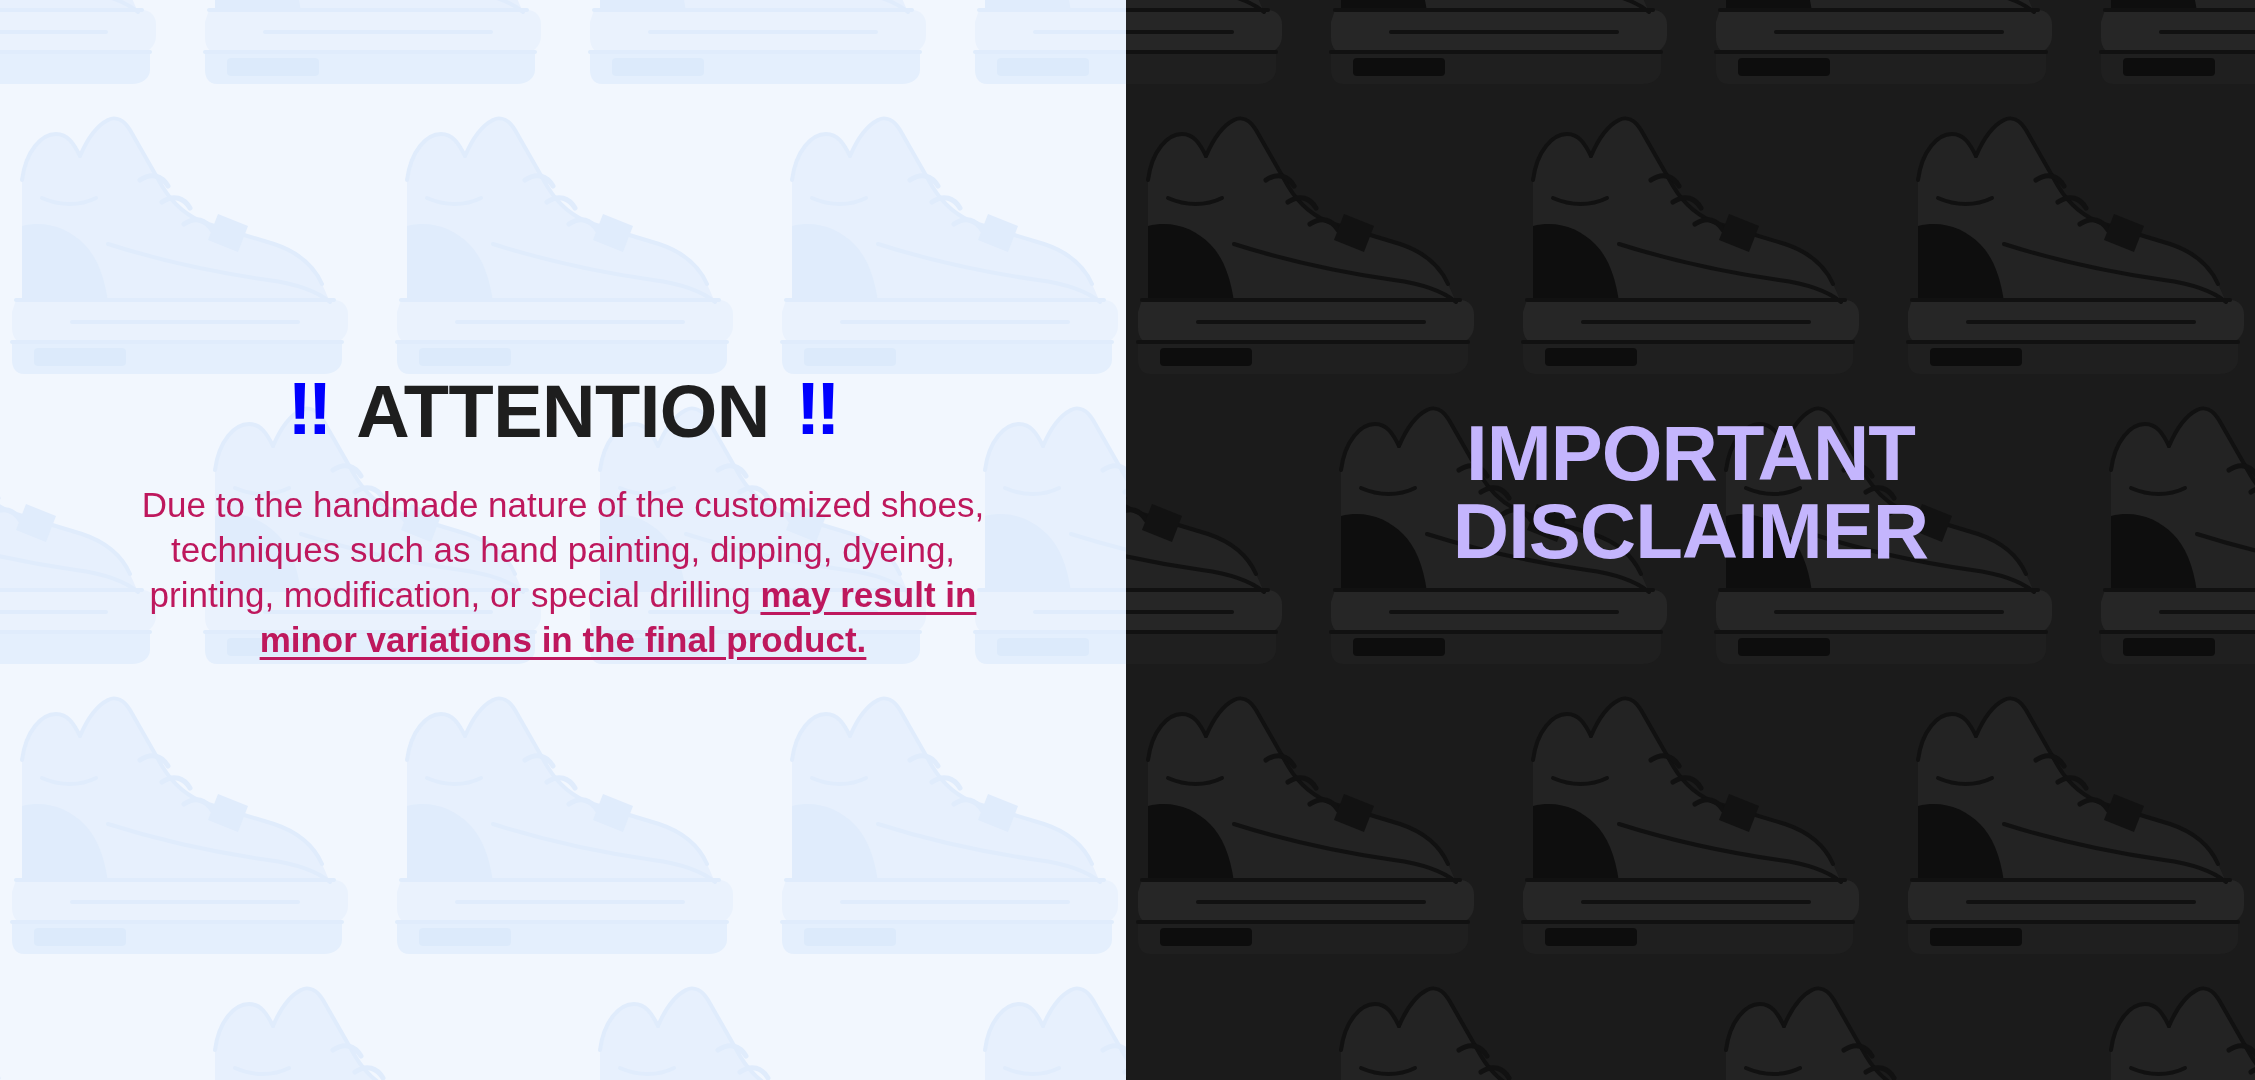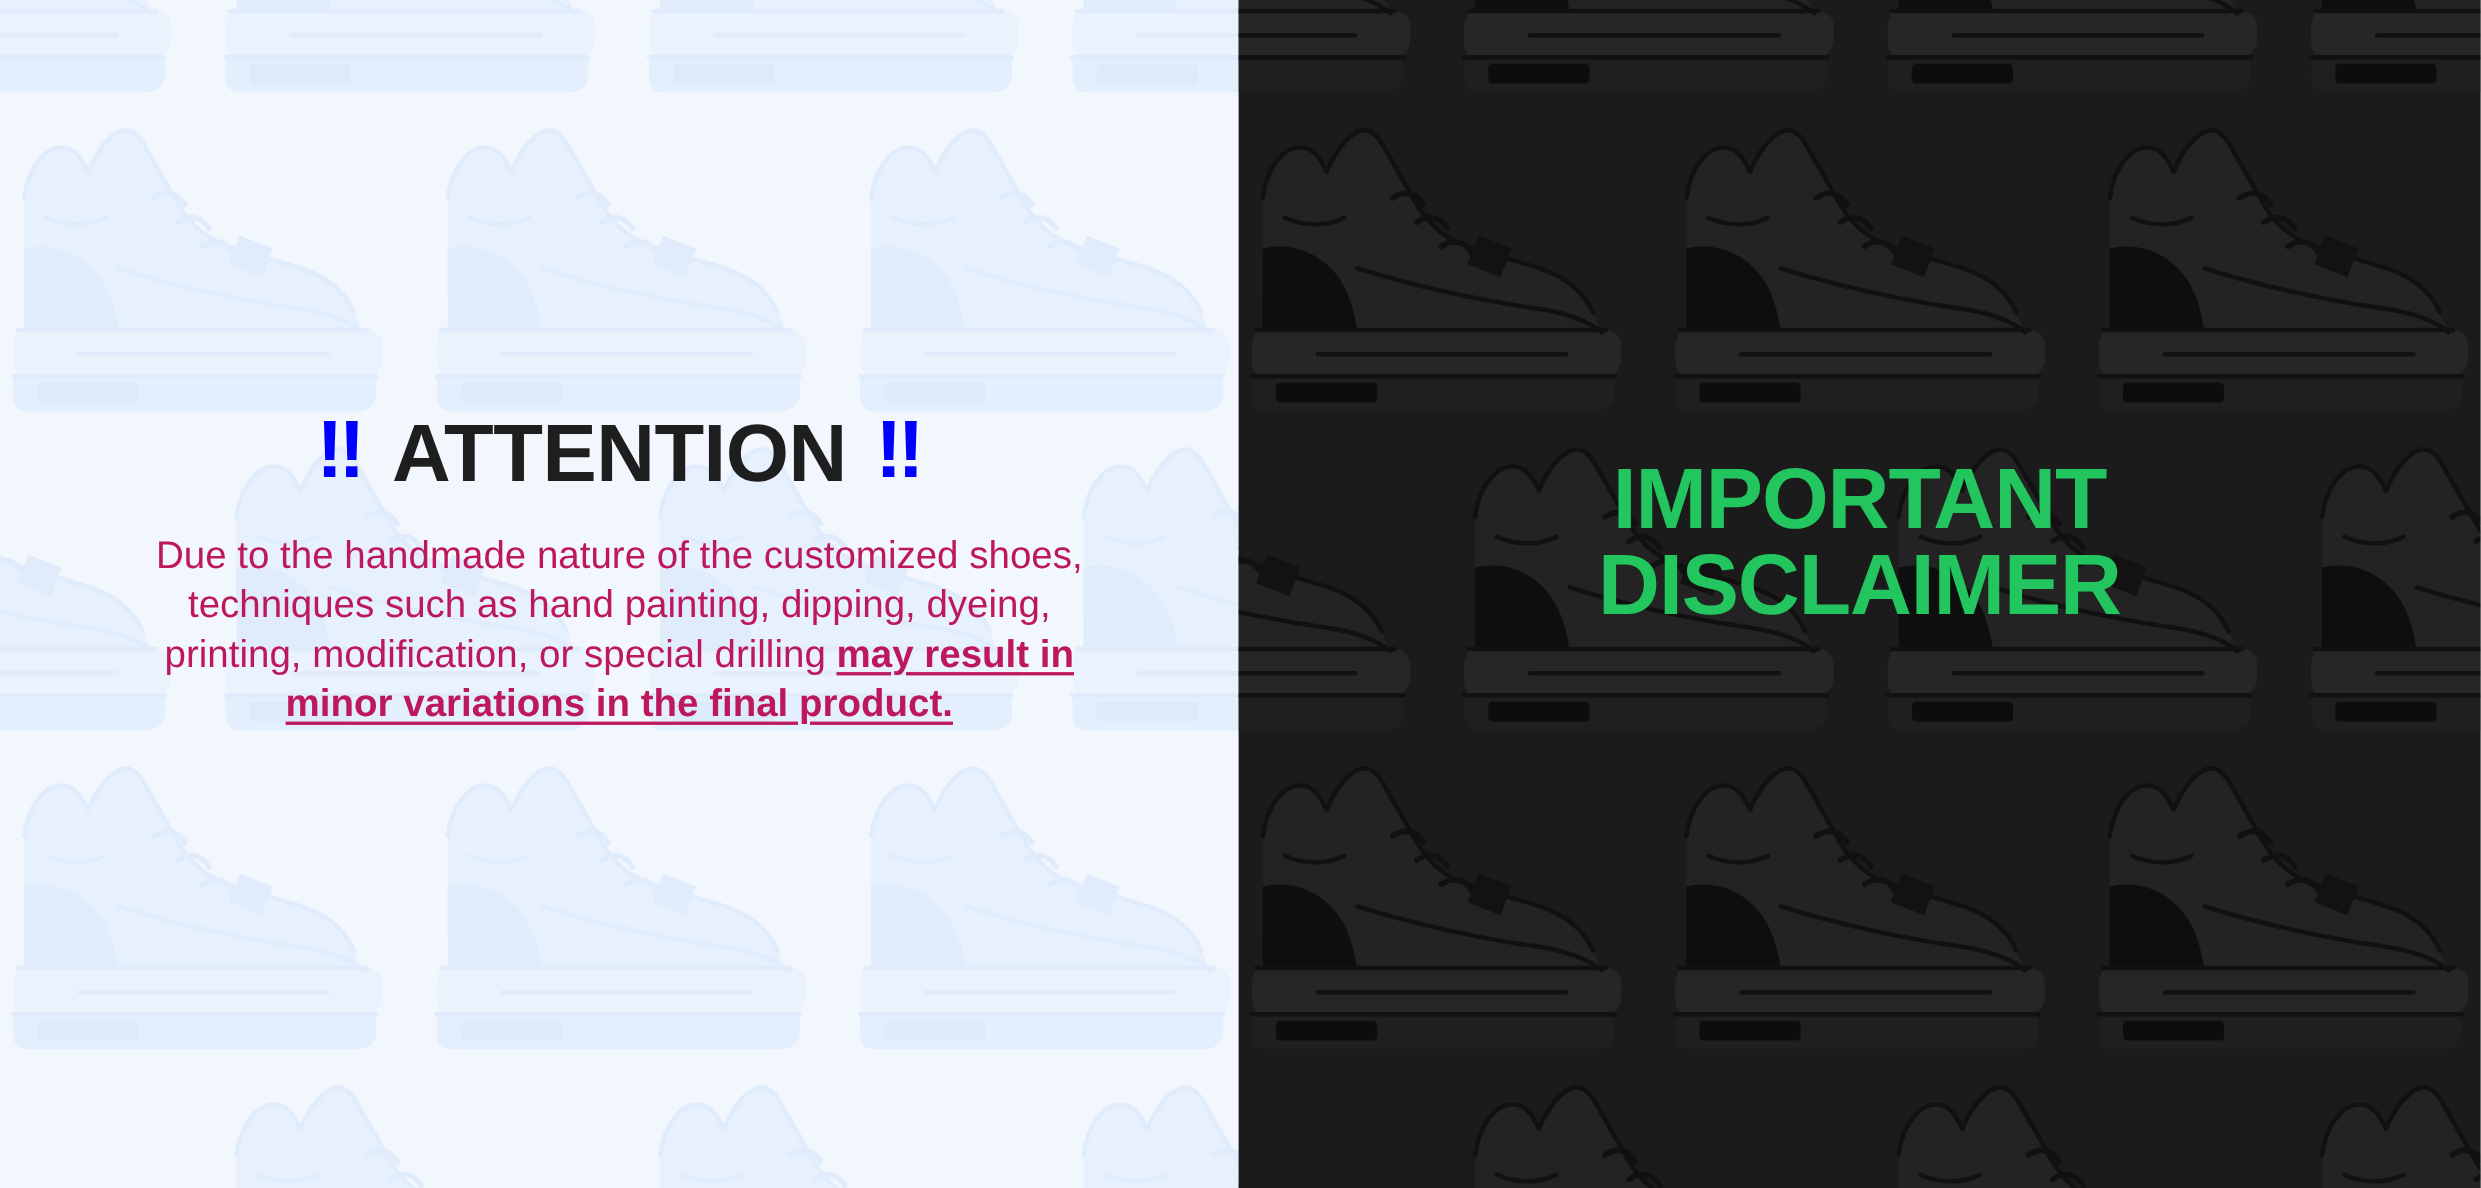--- a/index.html
+++ b/index.html
@@ -65,21 +65,21 @@
     color:#0000FF;
     font-size:74px;
     font-weight:900;
     line-height:1;
     letter-spacing:-2px;
     display:inline-block;
     transform:translateY(-2px);
   }
   .heading-right {
     font-size:78px;
-    color:#22c55e;
+    color:#c4b5fd;
     margin-bottom:36px;
     letter-spacing:-1px;
     line-height:1.0;
   }
 
   
   .body-copy {
     font-size:35px;
     line-height:1.28;
     font-weight:400;

